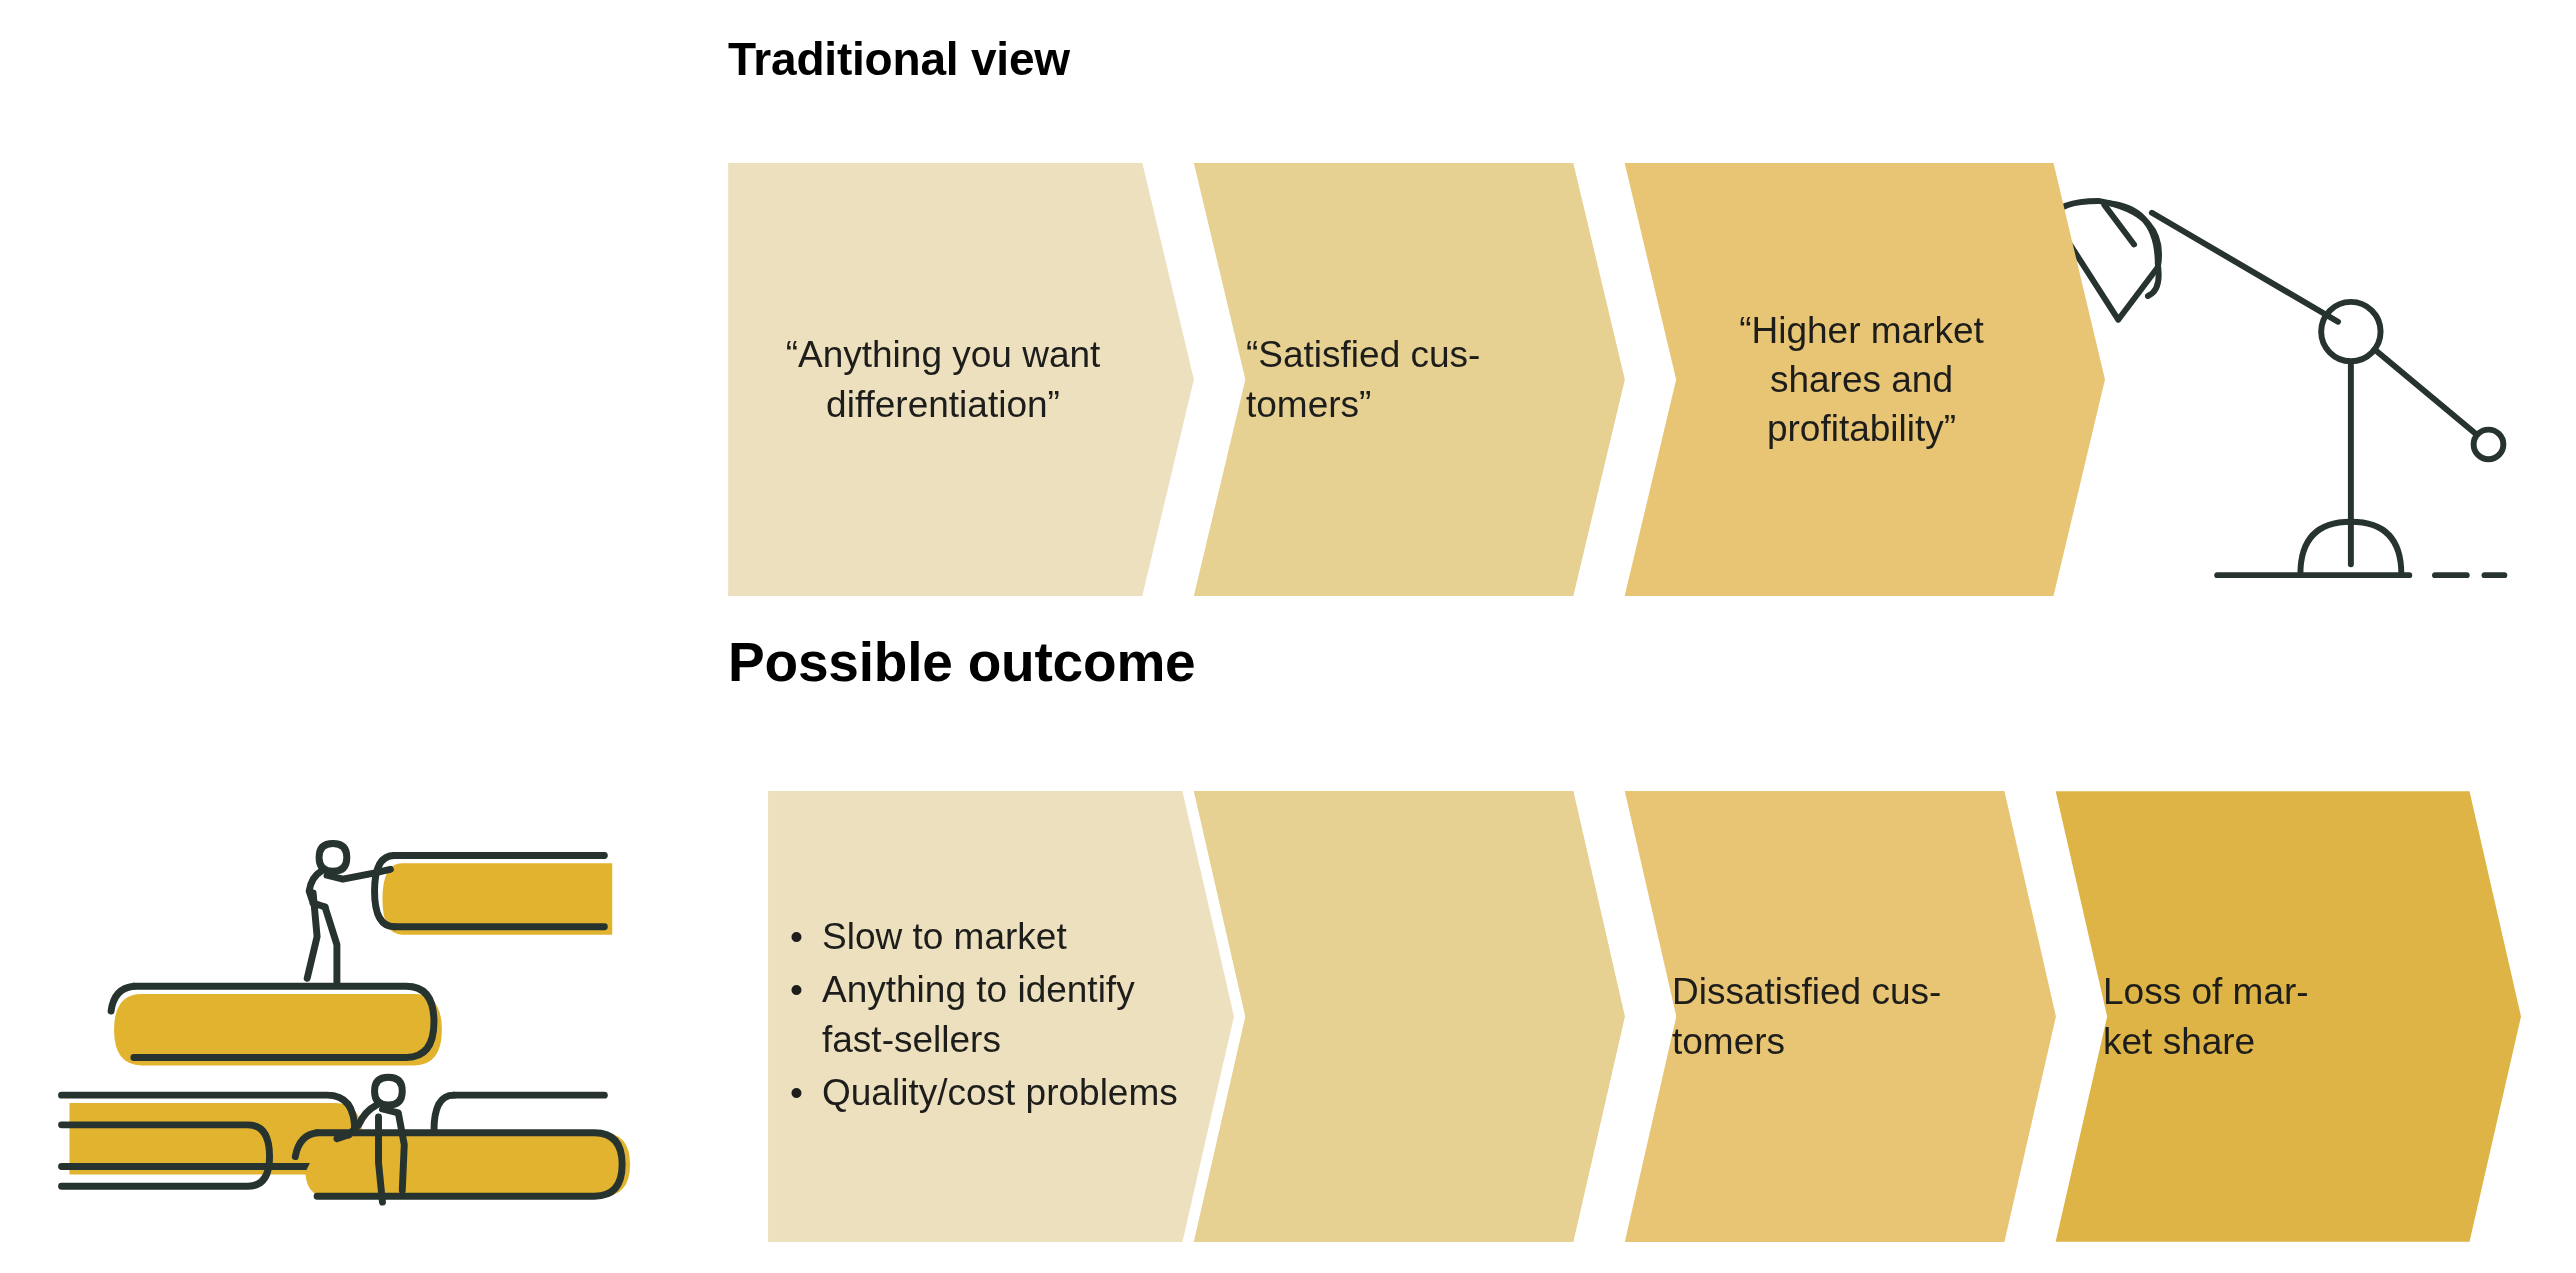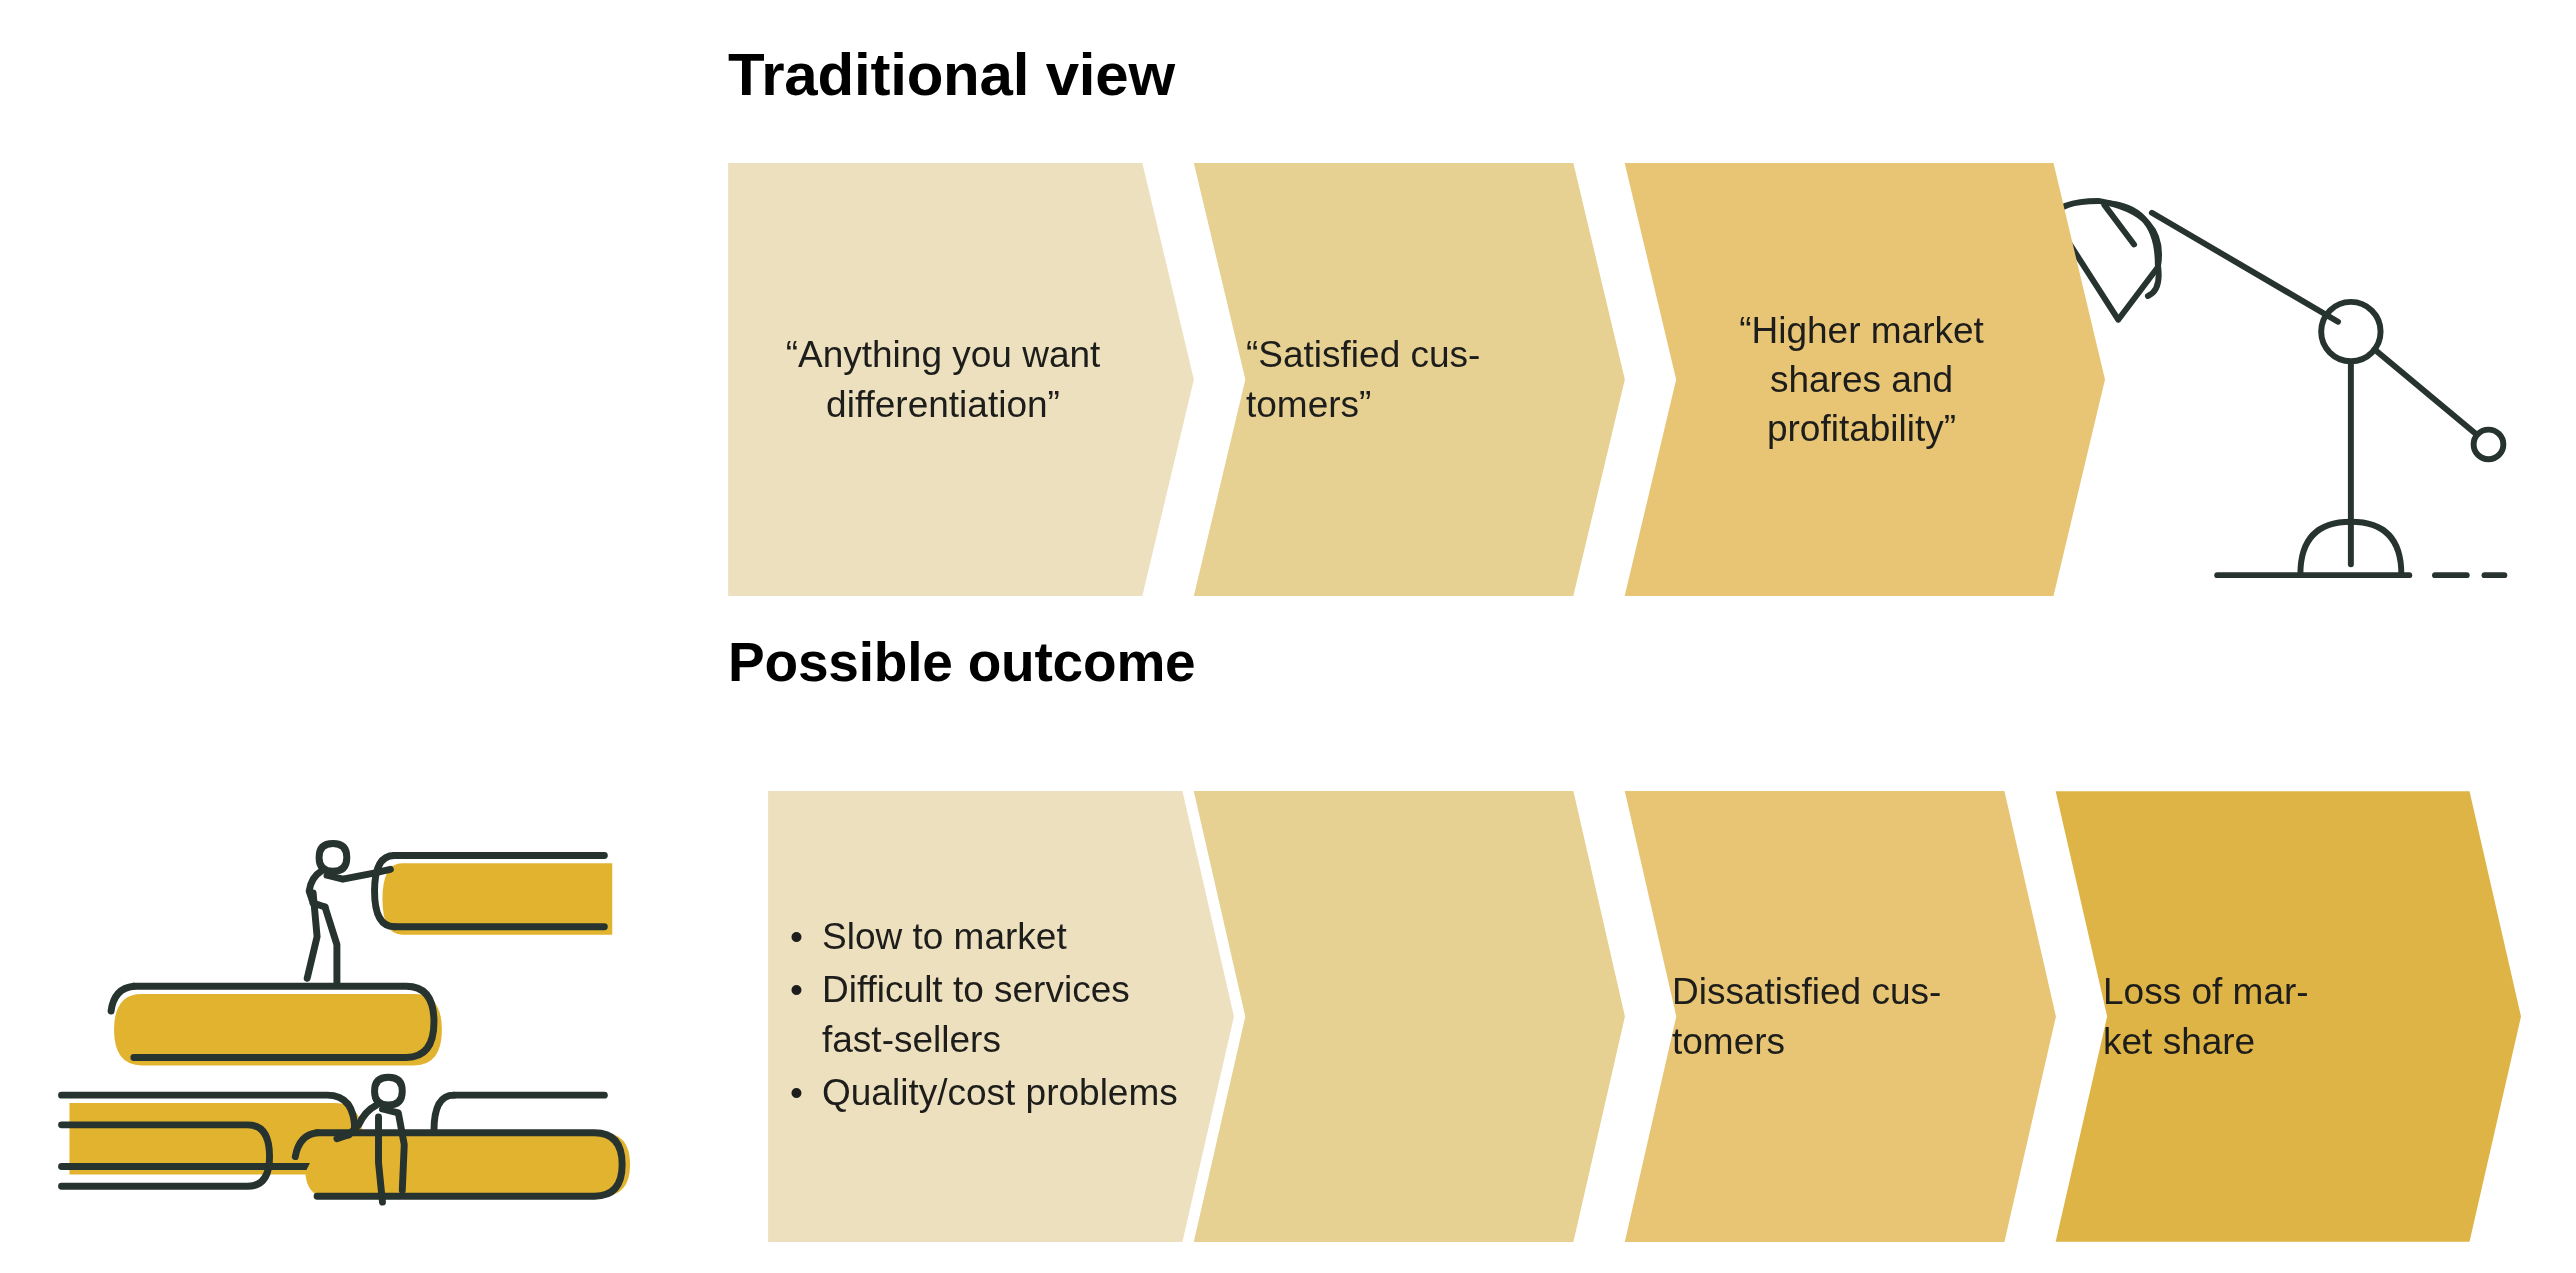--- a/index.html
+++ b/index.html
@@ -1,21 +1,21 @@
 <!DOCTYPE html>
 <html><head>
 <meta charset="utf-8">
 <style>
   html,body{margin:0;padding:0;background:#ffffff;}
   body{width:2576px;height:1273px;position:relative;overflow:hidden;
        font-family:"Liberation Sans", sans-serif;color:#1d1d1b;}
 
   .section-title{position:absolute;font-weight:bold;color:#000000;
        letter-spacing:-0.2px;white-space:nowrap;}
-  #title-traditional{left:728px;top:40px;font-size:60px;}
+  #title-traditional{left:728px;top:32px;font-size:46px;}
   #title-possible{left:728px;top:630px;font-size:55px;}
 
   .chev-row{position:absolute;}
   #row-top{left:728px;top:163px;width:1367px;height:433px;}
   #row-bottom{left:728px;top:791px;width:1793px;height:451px;}
 
   .chev{position:absolute;top:0;height:100%;box-sizing:border-box;
         display:flex;flex-direction:column;justify-content:center;}
   .chev-inner{position:relative;z-index:2;}
 
@@ -102,21 +102,21 @@
 
 <div class="chev-row" id="row-bottom">
 
   <div class="chev" style="left:0px;width:466px;margin-left:40px;">
     <svg width="466" height="451" viewBox="0 0 470 455" style="position:absolute;left:0;top:0;z-index:1;">
       <path d="M0,0 L418,0 L470,227.5 L418,455 L0,455 Z" fill="#EDE0BE"></path>
     </svg>
     <div class="chev-inner" style="padding-left:18px;padding-right:54px;">
       <ul class="chev-list">
         <li>Slow to market</li>
-        <li>Difficult to services fast-sellers</li>
+        <li>Anything to identify fast-sellers</li>
         <li>Quality/cost problems</li>
       </ul>
     </div>
   </div>
 
   <div class="chev" style="left:431px;width:466px;">
     <svg width="466" height="451" viewBox="0 0 470 455" style="position:absolute;left:0;top:0;z-index:1;">
       <path d="M35,0 L418,0 L470,227.5 L418,455 L35,455 L87,227.5 Z" fill="#E6D193"></path>
     </svg>
   </div>

